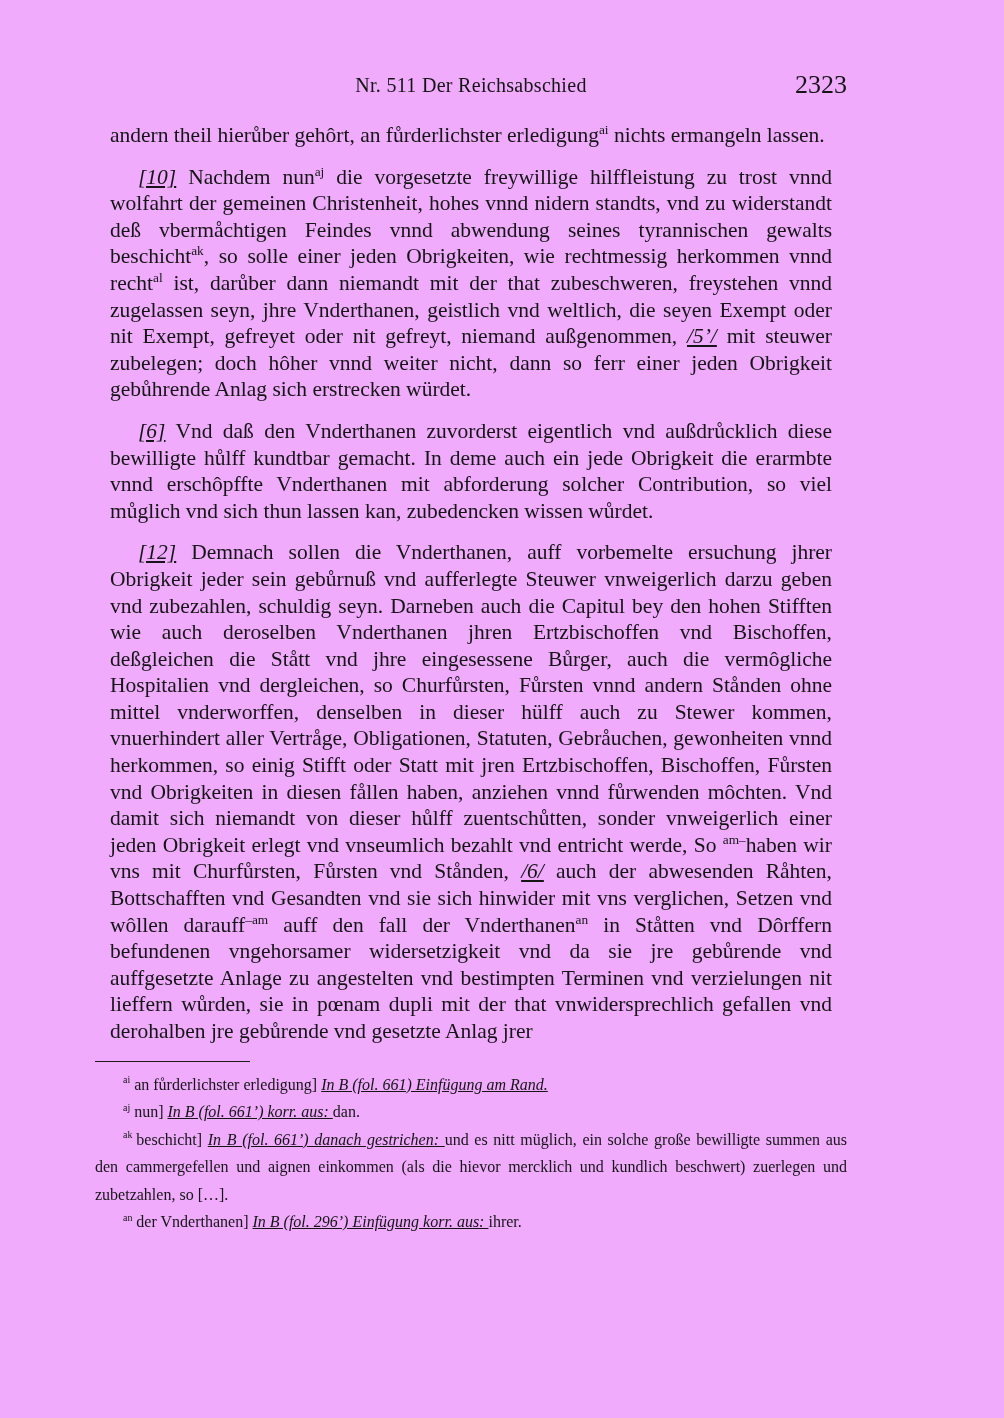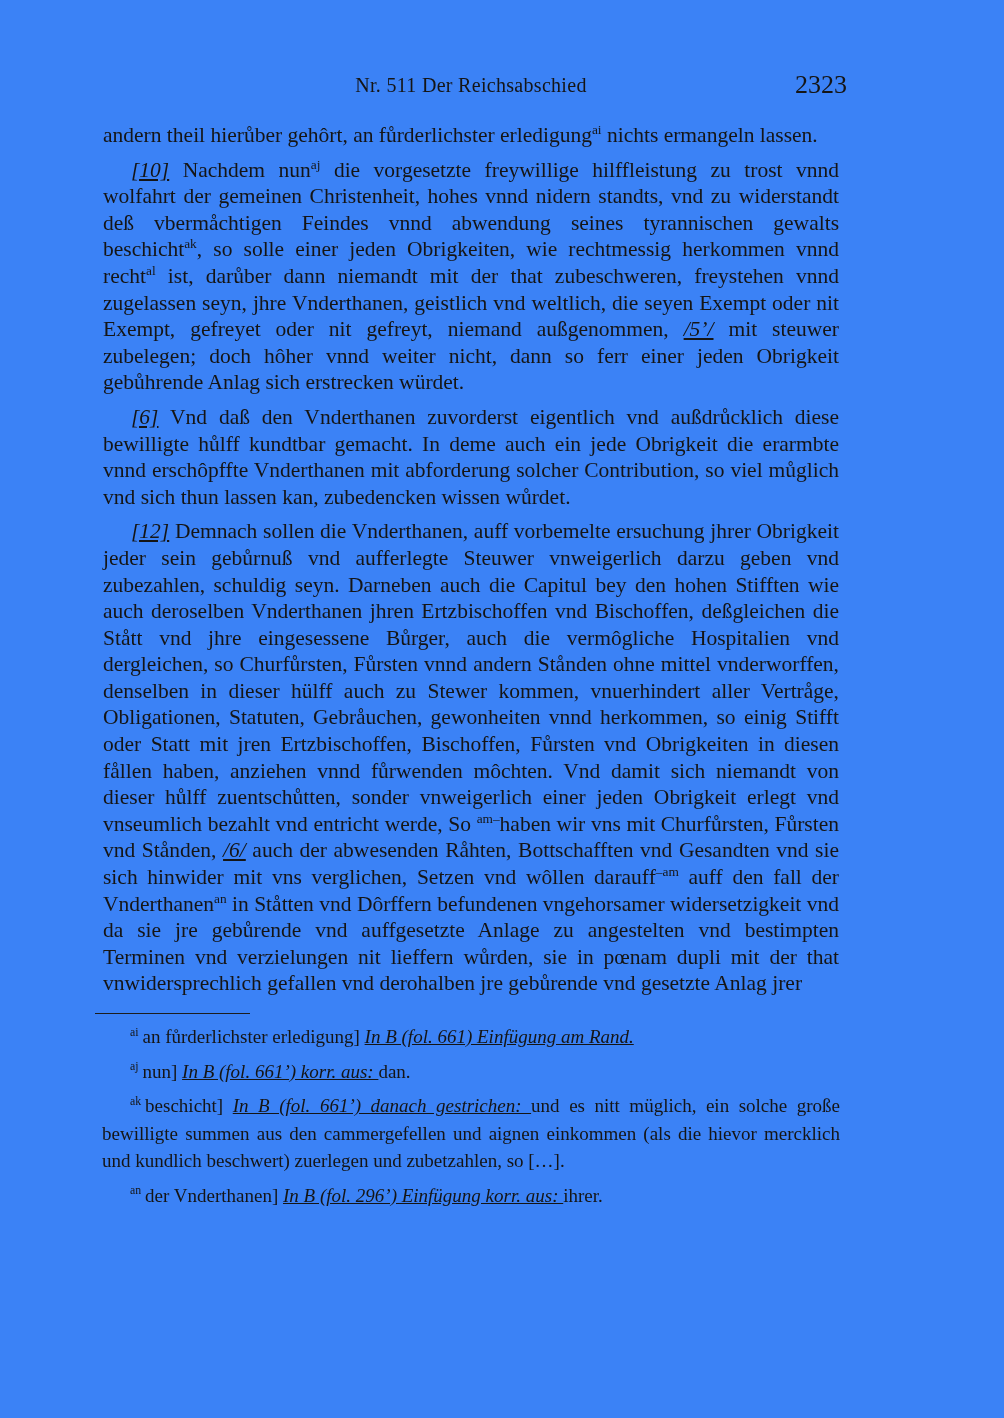--- a/index.html
+++ b/index.html
@@ -1,20 +1,20 @@
 <!DOCTYPE html>
 <html><head>
 <meta charset="utf-8">
 <style>
   html, body { margin:0; padding:0; background:#e8e8e8; }
   .page {
     position:relative;
     width:1004px; height:1418px;
     margin:0 auto;
-    background:#3b82f6;
+    background:#f0abfc;
     color:#151515;
     font-family:"Liberation Serif","DejaVu Serif",serif;
     overflow:hidden;
   }
   .content {
     position:absolute;
     left:95px; top:74px;
     width:752px;
   }
   .running-header {
@@ -27,39 +27,39 @@
     text-align:center;
     font-size:20px;
     letter-spacing:0.3px;
   }
   .page-number {
     position:absolute;
     right:0; top:-4px;
     font-size:26px;
   }
   .body-text p {
-    margin:8px;
+    margin:15px;
     font-size:21.5px;
     line-height:26.6px;
     text-align:justify;
   }
   .body-text p.indent { text-indent:28px; }
   .body-text sup, .footnotes sup {
     font-size:0.62em;
     line-height:0;
     vertical-align:super;
   }
   .fn-sep {
     width:155px;
     border-top:1.6px solid #1d1d1d;
     margin:16px 0 9px 0;
   }
   .footnotes p {
-    margin:7px;
-    font-size:19px;
+    margin:0;
+    font-size:16px;
     line-height:27.5px;
     text-align:justify;
     text-indent:28px;
   }
   .footnotes sup { margin-right:4px; }
   i { font-style:italic;text-decoration:underline; }
 </style>
 </head>
 <body>
 

